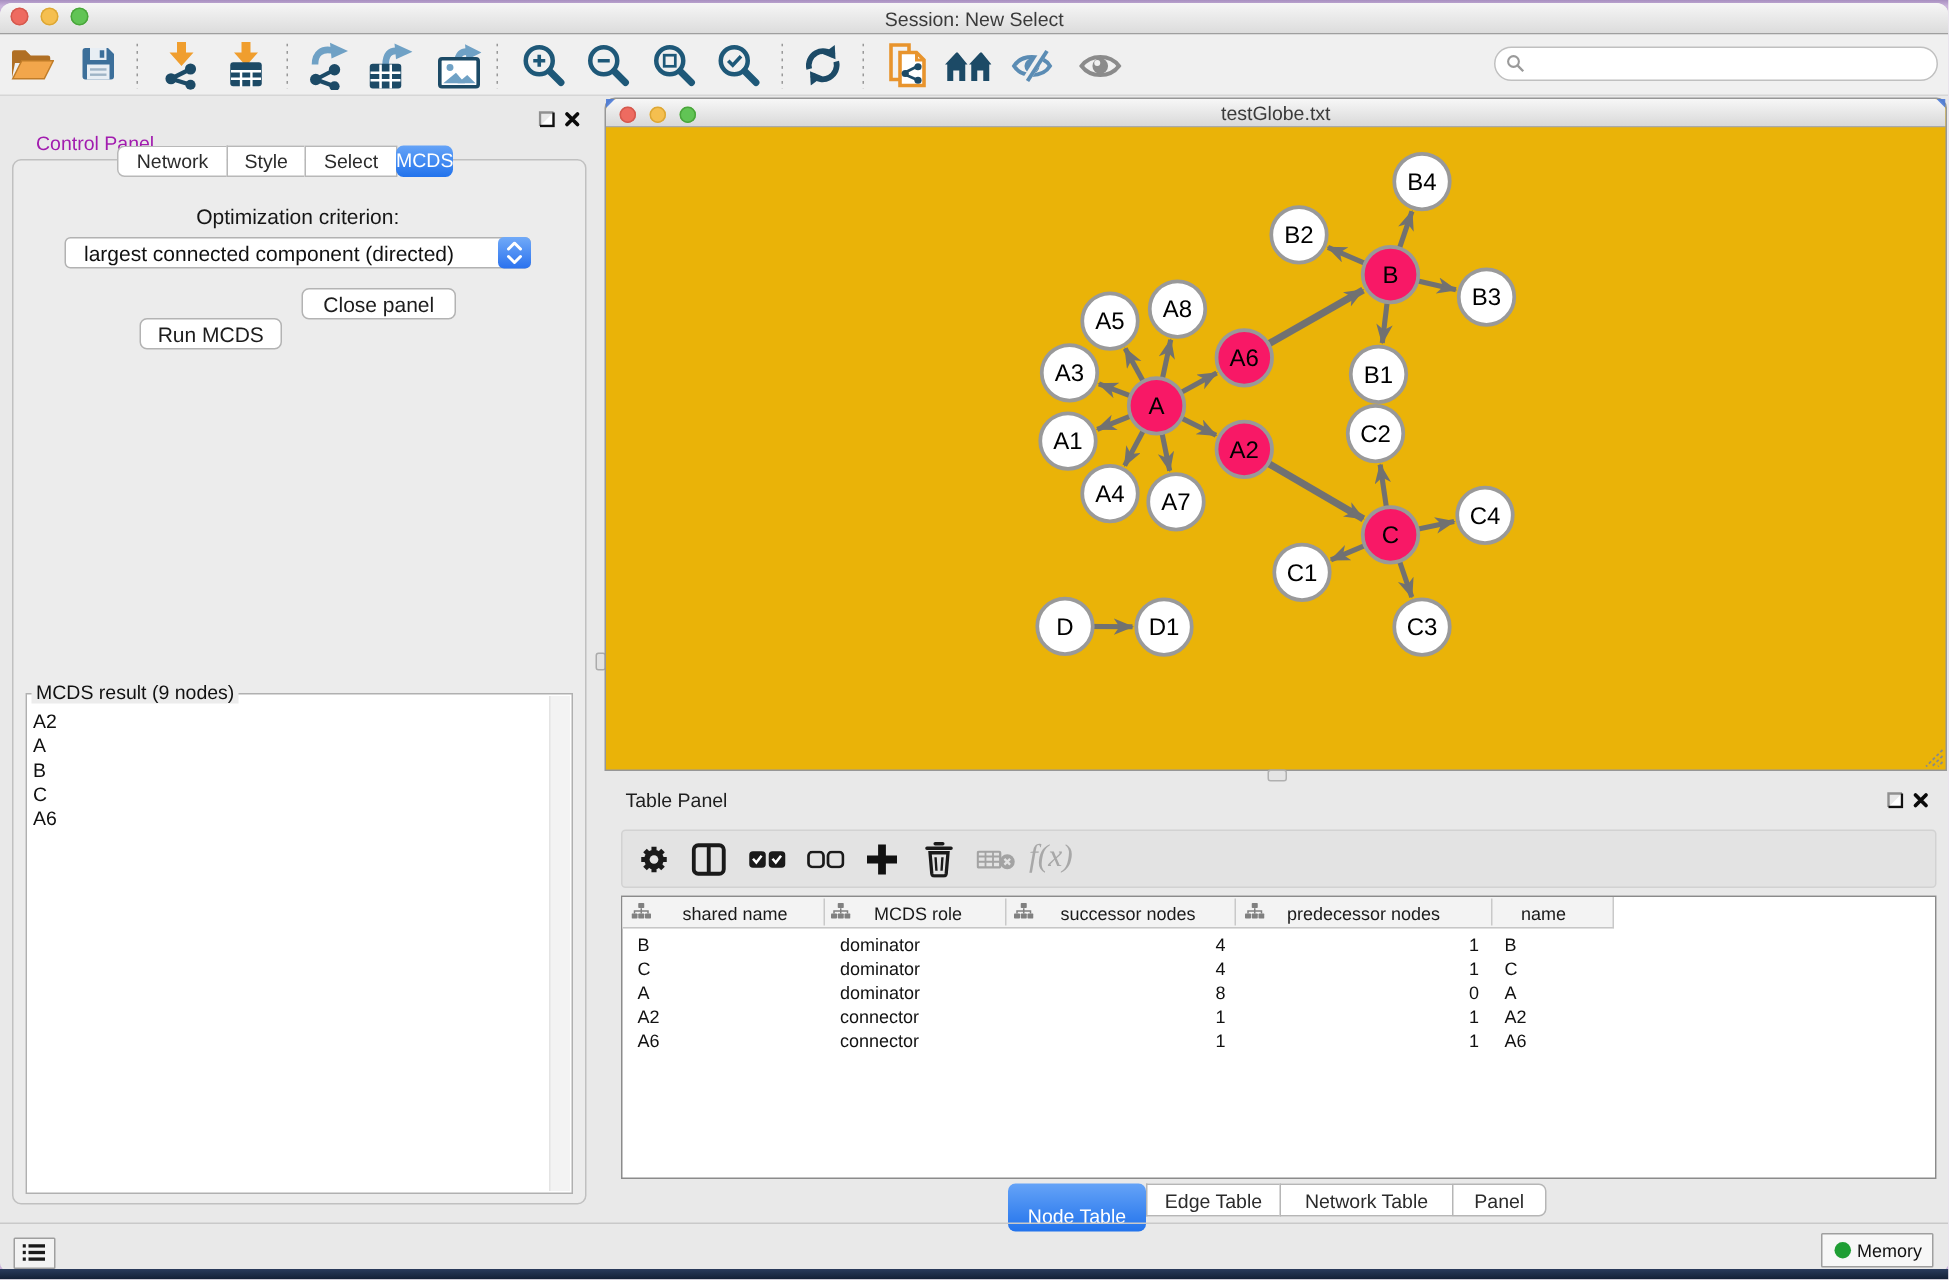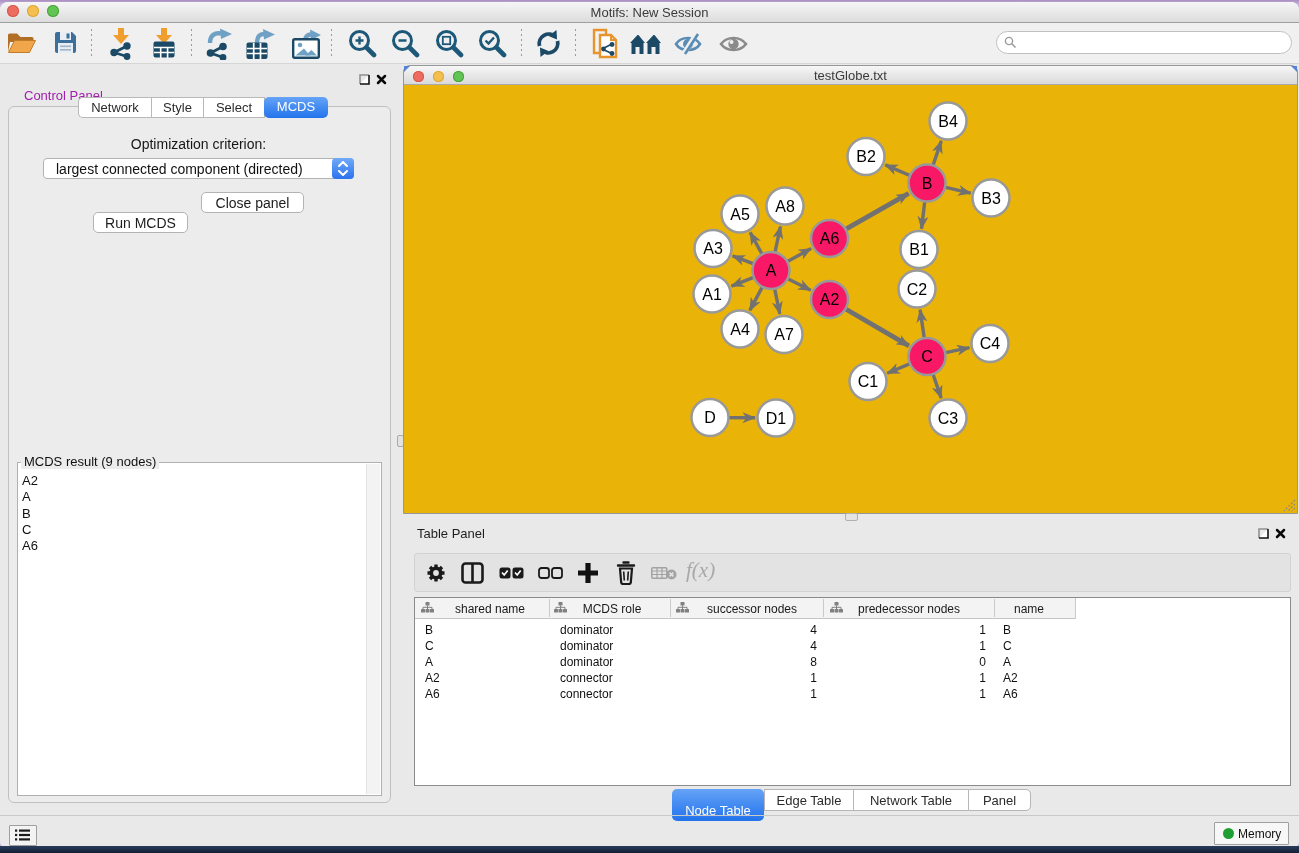--- a/index.html
+++ b/index.html
@@ -37,21 +37,21 @@
   .blue{background:linear-gradient(#65a3f7,#2273ec);color:#fff;}
 </style>
 </head>
 <body>
 <div id="screen">
   <div id="app" class="a">
     <div id="titlebar" class="a">
       <div class="a light" style="left:7px;background:#ee6b60;box-shadow:inset 0 0 0 1px #d4594e;"></div>
       <div class="a light" style="left:27px;background:#f5bf4f;box-shadow:inset 0 0 0 1px #dca735;"></div>
       <div class="a light" style="left:47px;background:#61c455;box-shadow:inset 0 0 0 1px #4aa53b;"></div>
-      <div id="titletext" class="a">Motifs: New Session</div>
+      <div id="titletext" class="a">Session: New Select</div>
     </div>
     <div id="toolbar" class="a">
       <svg class="a" style="left:7px;top:8px" width="29" height="24" viewBox="0 0 29 24">
         <path d="M1 21 V4 a1.5 1.5 0 0 1 1.5 -1.5 H10 l3.5 3.5 H25 a1.5 1.5 0 0 1 1.5 1.5 V11 H3 Z" fill="#b06f24"></path>
         <path d="M1.5 21.5 L7.5 9.5 H28.5 L22.5 21.5 Z" fill="#f2a64b" stroke="#c07c28" stroke-width="1"></path>
       </svg>
       <svg class="a" style="left:53px;top:7px" width="25" height="25" viewBox="0 0 25 25">
         <path d="M2 4 a2 2 0 0 1 2-2 H19 L23 6 V21 a2 2 0 0 1 -2 2 H4 a2 2 0 0 1 -2-2 Z" fill="#3c6f9a"></path>
         <rect x="7" y="2" width="11" height="8" fill="#e8eef4"></rect>
         <rect x="13.5" y="3.5" width="3" height="5" fill="#3c6f9a"></rect>
@@ -178,21 +178,21 @@
         <path d="M1 10 V1 H10" fill="none" stroke="#909090" stroke-width="1.6"></path>
         <path d="M10 1 V10 H1" fill="#fff" stroke="#111" stroke-width="1.6"></path>
       </svg>
     <svg class="a" style="left:376px;top:72px" width="11" height="11" viewBox="0 0 11 11">
         <path d="M2 2 L9 9 M9 2 L2 9" stroke="#0a0a0a" stroke-width="2.5" stroke-linecap="round"></path>
       </svg>
     <div id="cpbox" class="a"></div>
     <div class="a tabseg" style="left:78px;top:95px;width:72px;border-left:1px solid #b8b8b8;border-radius:5px 0 0 5px;">Network</div>
     <div class="a tabseg" style="left:151px;top:95px;width:51px;border-left:1px solid #b8b8b8;">Style</div>
     <div class="a tabseg" style="left:203px;top:95px;width:60px;border-left:1px solid #b8b8b8;border-right:1px solid #b8b8b8;">Select</div>
-    <div class="a tabseg blue" style="left:264px;top:95px;width:64px;border:0;height:19px;border-radius:5px;">MCDS</div>
+    <div class="a tabseg blue" style="left:264px;top:95px;width:38px;border:0;height:19px;border-radius:5px;">MCDS</div>
     <div class="a" style="left:0;top:134px;width:397px;text-align:center;font-size:14px;color:#161616;">Optimization criterion:</div>
     <div id="ddrop" class="a">
       <div class="a" style="left:12px;top:2px;">largest connected component (directed)</div>
       <div class="a" style="right:-1px;top:-1px;width:22px;height:21px;border-radius:4px;background:linear-gradient(#71aaf8,#2b72ee);">
         <svg class="a" style="left:5px;top:3px" width="12" height="15" viewBox="0 0 12 15">
           <path d="M2 5 L6 1 L10 5" fill="none" stroke="#fff" stroke-width="2" stroke-linecap="round" stroke-linejoin="round"></path>
           <path d="M2 10 L6 14 L10 10" fill="none" stroke="#fff" stroke-width="2" stroke-linecap="round" stroke-linejoin="round"></path>
         </svg>
       </div>
     </div>

